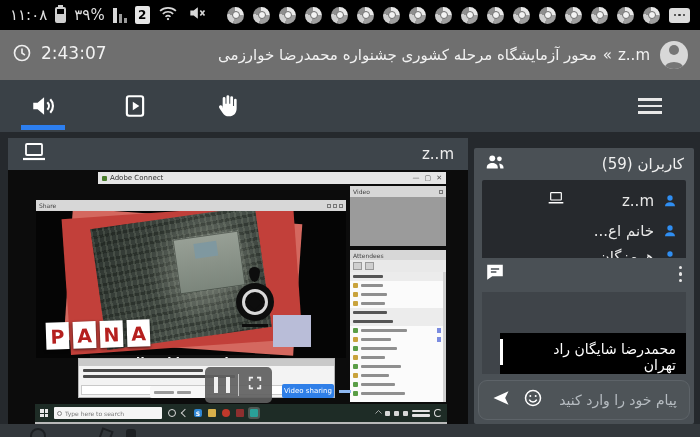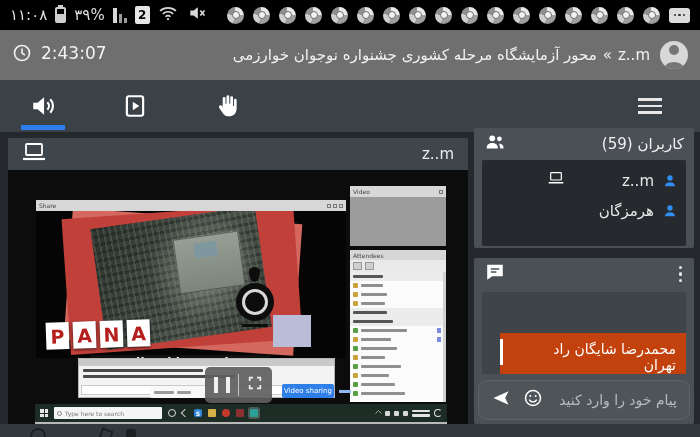--- a/index.html
+++ b/index.html
@@ -151,37 +151,37 @@
   .tray{margin-left:auto;display:flex;align-items:center;gap:4px;}
   .tray .tg{width:5px;height:5px;background:#d8d8d8;border-radius:1px;}
   .tray .chev{width:5px;height:5px;border-left:1.5px solid #ddd;border-top:1.5px solid #ddd;transform:rotate(45deg);background:none;}
   .tray .time{display:flex;flex-direction:column;gap:2px;}
   .tray .time i{display:block;width:18px;height:2.5px;background:#e3e3e3;border-radius:1px;}
   .tray .rot{width:8px;height:8px;border:1.5px solid #ddd;border-radius:50%;border-right-color:transparent;background:none;}
   .desk-line{position:absolute;left:27px;top:252px;width:412px;height:2px;background:#b9b9b9;}
 
   
   .card{position:absolute;left:474px;width:220px;background:#4a5055;border-radius:2px;}
-  .users{top:128px;height:120px;}
+  .users{top:148px;height:120px;}
   .chatcard{top:258px;height:166px;}
   .card-head{height:32px;display:flex;align-items:center;padding:0 10px;}
   .card-head svg{width:22px;height:22px;}
   .card-title{margin-left:auto;color:#f1f1f1;font-size:15px;direction:rtl;}
   .kebab{margin-left:auto;display:flex;flex-direction:column;gap:3px;padding:2px;}
   .kebab i{width:3.5px;height:3.5px;background:#e8e8e8;border-radius:50%;display:block;}
   .users-list{position:absolute;left:8px;right:8px;top:32px;bottom:2px;background:#26292d;border-radius:2px;
     padding:4px 8px;direction:rtl;color:#e8e8e8;font-size:15px;overflow:hidden;}
   .u-row{display:flex;align-items:center;gap:8px;height:26px;position:relative;}
   .u-row.first{height:34px;}
   .u-row svg{width:16px;height:16px;flex:0 0 auto;}
   .row-laptop{position:absolute;left:48px;top:6px;width:26px;height:22px;}
   .msgs{position:absolute;left:8px;right:8px;top:34px;height:82px;background:#3f4449;overflow:hidden;}
   .chip{position:absolute;right:0;color:#fff;font-size:14px;direction:rtl;text-align:right;padding:8px 10px 0 0;}
   .chip1{top:0;width:170px;height:39px;background:#8f9498;}
-  .chip2{top:41px;width:186px;height:41px;background:#c2410c;padding-left:30px;}
+  .chip2{top:41px;width:186px;height:41px;background:#000000;padding-left:30px;}
   .chip2::before{content:"";position:absolute;left:0;top:6px;width:3px;height:26px;background:#fff;}
   .inputbar{position:absolute;left:4px;right:4px;top:122px;height:40px;background:#4e5458;border:1px solid #5d6368;
     border-radius:9px;display:flex;align-items:center;padding:0 12px;gap:12px;}
   .inputbar svg{width:20px;height:20px;flex:0 0 auto;}
   .placeholder{margin-left:auto;color:#b6bcc1;font-size:14px;direction:rtl;}
 
   
   .footer{position:absolute;left:0;top:424px;width:700px;height:13px;background:#33383c;overflow:hidden;}
   .footer .fg1{position:absolute;left:30px;top:4px;width:16px;height:16px;border:2.5px solid #1d2023;border-radius:50%;}
   .footer .fg2{position:absolute;left:100px;top:5px;width:12px;height:12px;border:2.5px solid #1d2023;transform:rotate(20deg);}
@@ -251,21 +251,21 @@
           <circle cx="12" cy="12" r="9"></circle>
             <path d="M12 6.5V12l3.5 2.5"></path>
         </svg>
       </span>
       <span>2:43:07</span>
     </div>
     <div class="hdr-right">
       <div class="title">
         <span>z..m</span>
         <span>«</span>
-        <span dir="rtl">محور آزمایشگاه مرحله کشوری جشنواره نوجوان خوارزمی</span>
+        <span dir="rtl">محور آزمایشگاه مرحله کشوری جشنواره محمدرضا خوارزمی</span>
       </div>
       <span class="avatar"></span>
     </div>
   </div>
 
   <div class="toolbar">
     <span class="tool active">
       <svg viewBox="0 0 24 24">
         <path d="M3 9v6h4l6 5V4L7 9H3z" fill="#fff"></path>
         <path d="M16 8.5a5 5 0 0 1 0 7M18.7 5.8a9 9 0 0 1 0 12.4" stroke="#fff" stroke-width="2" fill="none"></path>
@@ -295,20 +295,29 @@
         <svg viewBox="0 0 24 20" fill="none" stroke="#fff" stroke-width="1.8">
           <rect x="4" y="2" width="16" height="11" rx="1"></rect>
             <path d="M1 17h22" stroke-width="2.2"></path>
         </svg>
       </span>
       <span class="sp-presenter">z..m</span>
     </div>
 
     <div class="sp-body">
 
+      <div class="win-title">
+        <span class="dot"></span>
+        <span>Adobe Connect</span>
+        <span class="win-controls">
+            <span>—</span>
+            <span>▢</span>
+            <span>✕</span>
+          </span>
+      </div>
 
       <div class="pod-h share-h">
         <span>Share</span>
         <span class="ph-ic">
             <i></i>
             <i></i>
             <i></i>
           </span>
       </div>
       <div class="share-b">
@@ -493,20 +502,27 @@
             <rect x="4" y="2" width="16" height="11" rx="1"></rect>
               <path d="M1 17h22" stroke-width="2.2"></path>
           </svg>
         </span>
       </div>
       <div class="u-row">
         <svg viewBox="0 0 24 24" fill="#2f8ef2">
           <circle cx="12" cy="7.5" r="4"></circle>
             <path d="M4.5 20c0-4 3.4-6.2 7.5-6.2s7.5 2.2 7.5 6.2z"></path>
         </svg>
+        <span>خانم اع...</span>
+      </div>
+      <div class="u-row">
+        <svg viewBox="0 0 24 24" fill="#2f8ef2">
+          <circle cx="12" cy="7.5" r="4"></circle>
+            <path d="M4.5 20c0-4 3.4-6.2 7.5-6.2s7.5 2.2 7.5 6.2z"></path>
+        </svg>
         <span>هرمزگان</span>
       </div>
     </div>
   </div>
 
   <div class="card chatcard">
     <div class="card-head">
       <span>
         <svg viewBox="0 0 24 24">
           <path d="M3.5 4h17v12.5H9l-5.5 4z" fill="#fff"></path>

